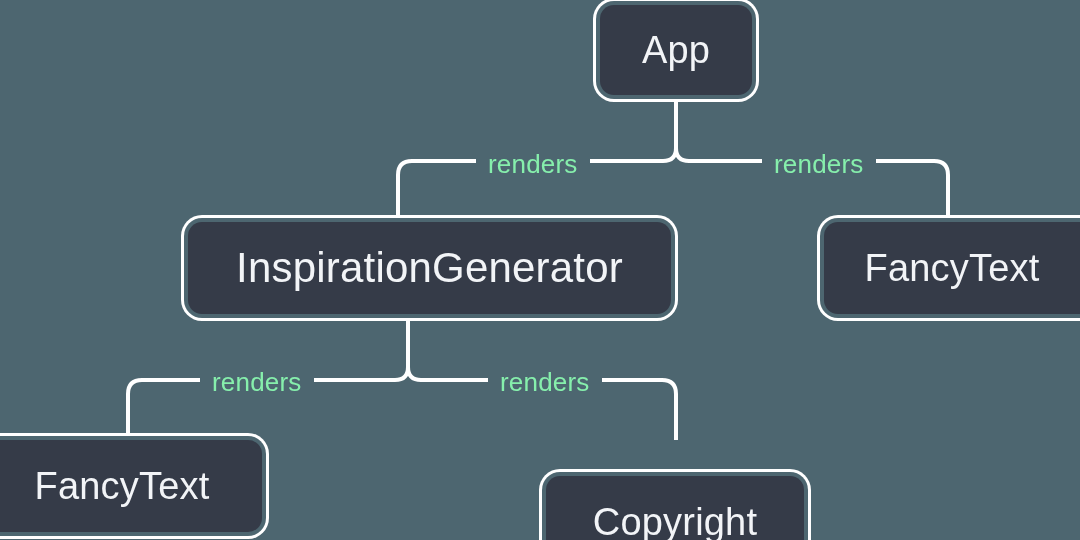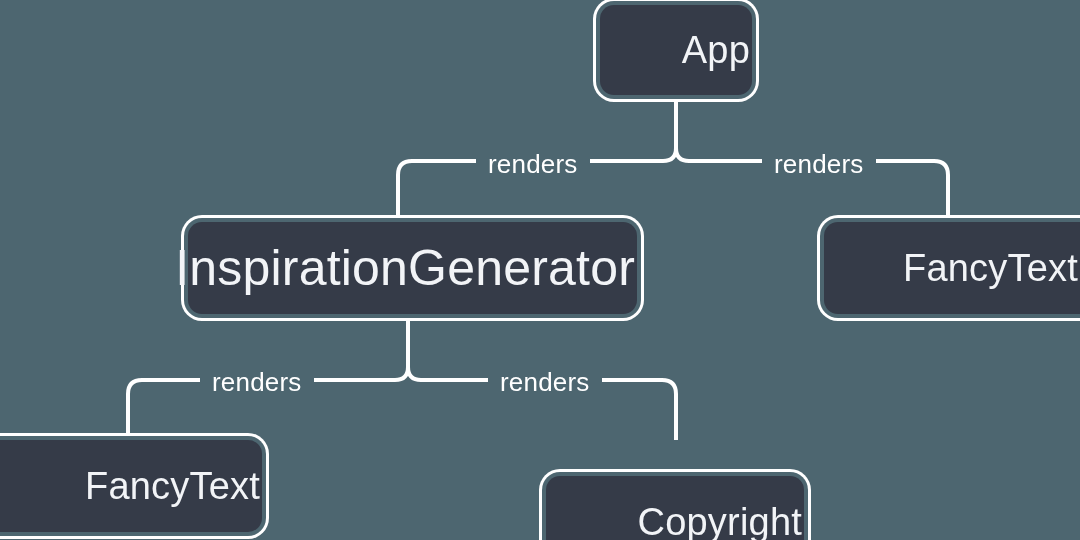--- a/index.html
+++ b/index.html
@@ -19,35 +19,35 @@
   }
 
   
   .node {
     position: absolute;
     box-sizing: border-box;
     background: #353b48;
     border-radius: 14px;
     display: flex;
     align-items: center;
-    justify-content: flex-end;
+    justify-content: center;
     color: #f2f4f7;
     letter-spacing: 0.2px;
     white-space: nowrap;
     z-index: 3;
     box-shadow: 0 0 0 4px #4d6670, 0 0 0 7px #ffffff;
   }
   .node .node-label {
     display: block;
     line-height: 1;
     padding: 0 2px;
   }
 
   #node-app            { left: 600px; top: 5px;   width: 152px; height: 90px;  font-size: 38px; }
-  #node-inspiration    { left: 188px; top: 222px; width: 449px; height: 92px;  font-size: 50px; }
+  #node-inspiration    { left: 188px; top: 222px; width: 483px; height: 92px;  font-size: 42px; }
   #node-fancytext-right{ left: 824px; top: 222px; width: 256px; height: 92px;  font-size: 38px; border-top-right-radius: 0; border-bottom-right-radius: 0; }
   #node-fancytext-left { left: -18px; top: 440px; width: 280px; height: 92px;  font-size: 38px; border-top-left-radius: 0; border-bottom-left-radius: 0; }
   #node-copyright      { left: 546px; top: 440px; width: 258px; height: 92px;  font-size: 38px; margin-top: 36px; }
 
   
   #wires {
     position: absolute;
     left: 0; top: 0;
     width: 1080px;
     height: 540px;
@@ -58,21 +58,21 @@
     fill: none;
     stroke: #ffffff;
     stroke-width: 4;
     stroke-linecap: butt;
   }
 
   
   .edge-label {
     position: absolute;
     z-index: 2;
-    color: #ffffff;
+    color: #86efac;
     font-size: 26px;
     line-height: 1;
     background: #4d6670;
     padding: 3px 12px;
     white-space: nowrap;
     letter-spacing: 0.2px;
   }
   #label-app-inspiration { left: 476px; top: 148px; }
   #label-app-fancytext   { left: 762px; top: 148px; }
   #label-ins-fancytext   { left: 200px; top: 366px; }

